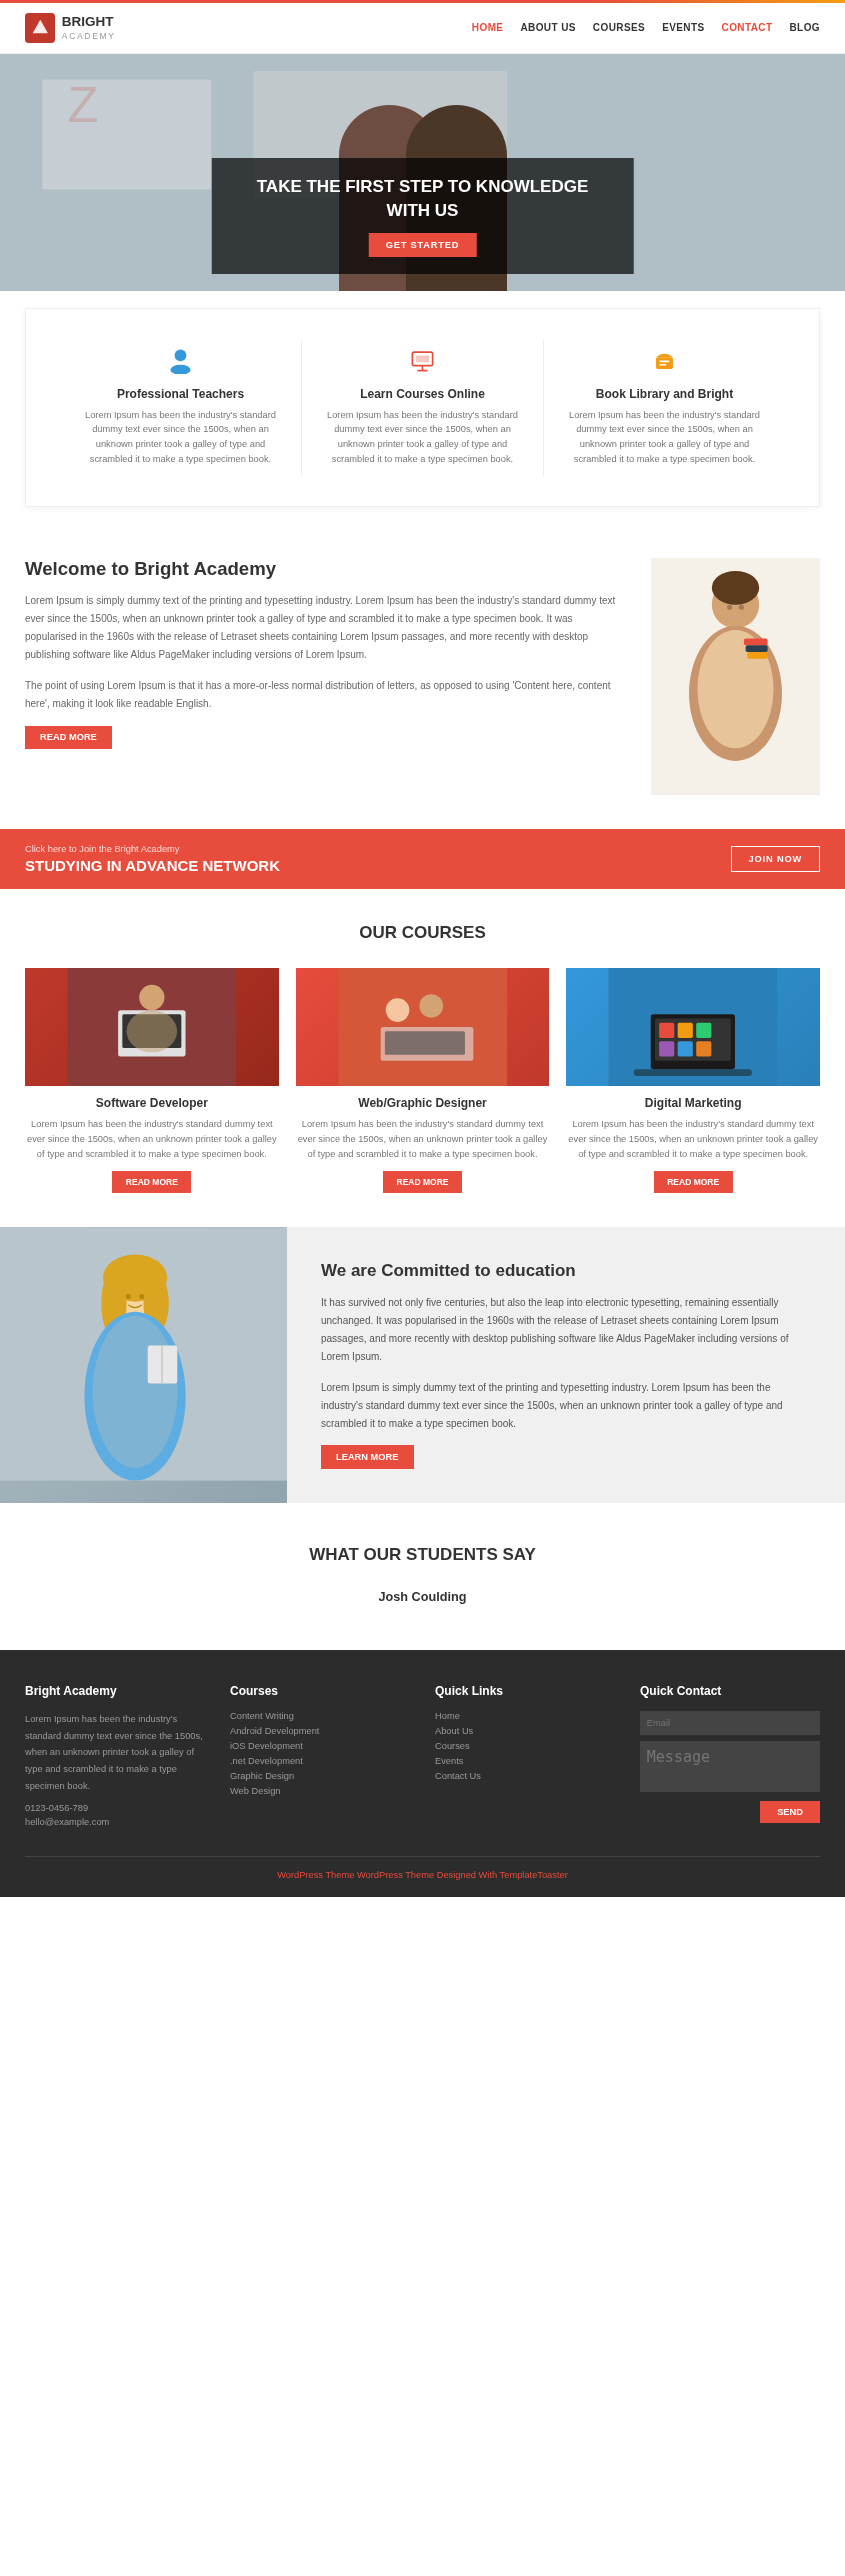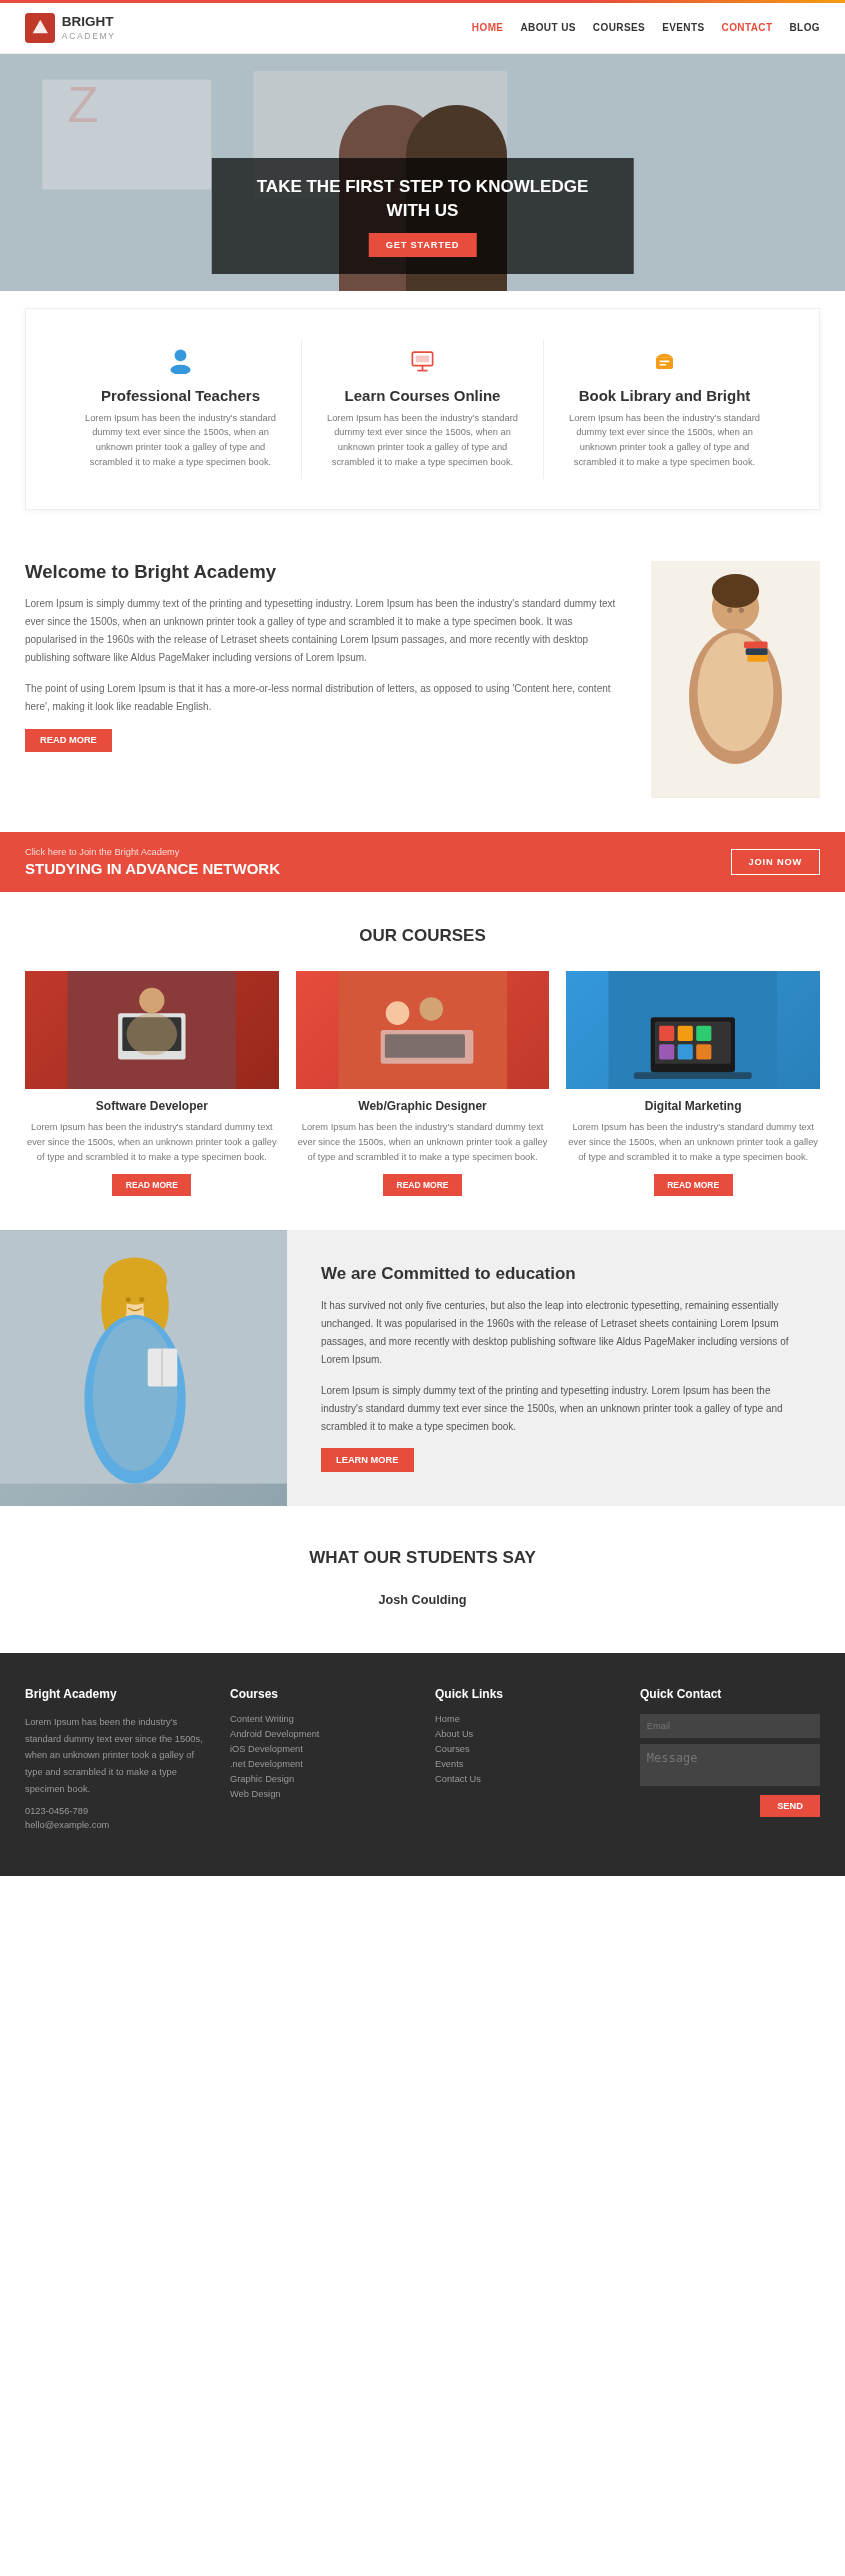--- a/index.html
+++ b/index.html
@@ -101,21 +101,21 @@
       flex: 1;
       text-align: center;
       padding: 8.5px 17px;
       border-right: 0.8px solid #eee;
     }
     .feature-item:last-child { border-right: none; }
     .feature-icon { font-size: 25px; margin-bottom: 6.8px; }
     .feature-icon.blue { color: #3498db; }
     .feature-icon.red { color: #e74c3c; }
     .feature-icon.orange { color: #f39c12; }
-    .feature-title { font-size: 15px; font-weight: bold; margin-bottom: 6.8px; }
+    .feature-title { font-size: 12px; font-weight: bold; margin-bottom: 6.8px; }
     .feature-desc { font-size: 9.3px; color: #777; line-height: 1.6; }
 
     
     .welcome-section {
       padding: 34px 25px;
       display: flex;
       gap: 25px;
       align-items: flex-start;
     }
     .welcome-content { flex: 1; }
@@ -239,22 +239,22 @@
       color: #ccc;
       font-size: 9.3px;
       margin-bottom: 6.8px;
     }
     .footer-textarea {
       width: 100%;
       background: #444;
       border: none;
       padding: 6.8px;
       color: #ccc;
-      font-size: 12px;
-      height: 42px;
+      font-size: 15px;
+      height: 51px;
       resize: none;
       margin-bottom: 6.8px;
     }
     .send-btn {
       background: #e74c3c;
       color: white;
       border: none;
       padding: 6px 17px;
       font-size: 9.3px;
       font-weight: 700;
@@ -528,14 +528,20 @@
 
     <div class="footer-col">
       <div class="footer-col-title">Quick Contact</div>
       <input class="footer-input" type="email" placeholder="Email" style="">
       <textarea class="footer-textarea" placeholder="Message" style=""></textarea>
       <button class="send-btn">SEND</button>
     </div>
 
   </div>
   <div style="clear:both"></div>
+  <div class="footer-bottom">
+    <span>
+      <span style="color:#e74c3c">WordPress Theme</span>
+      <span>WordPress Theme Designed With TemplateToaster</span>
+    </span>
+  </div>
 </footer>
 
 
 </body></html>

